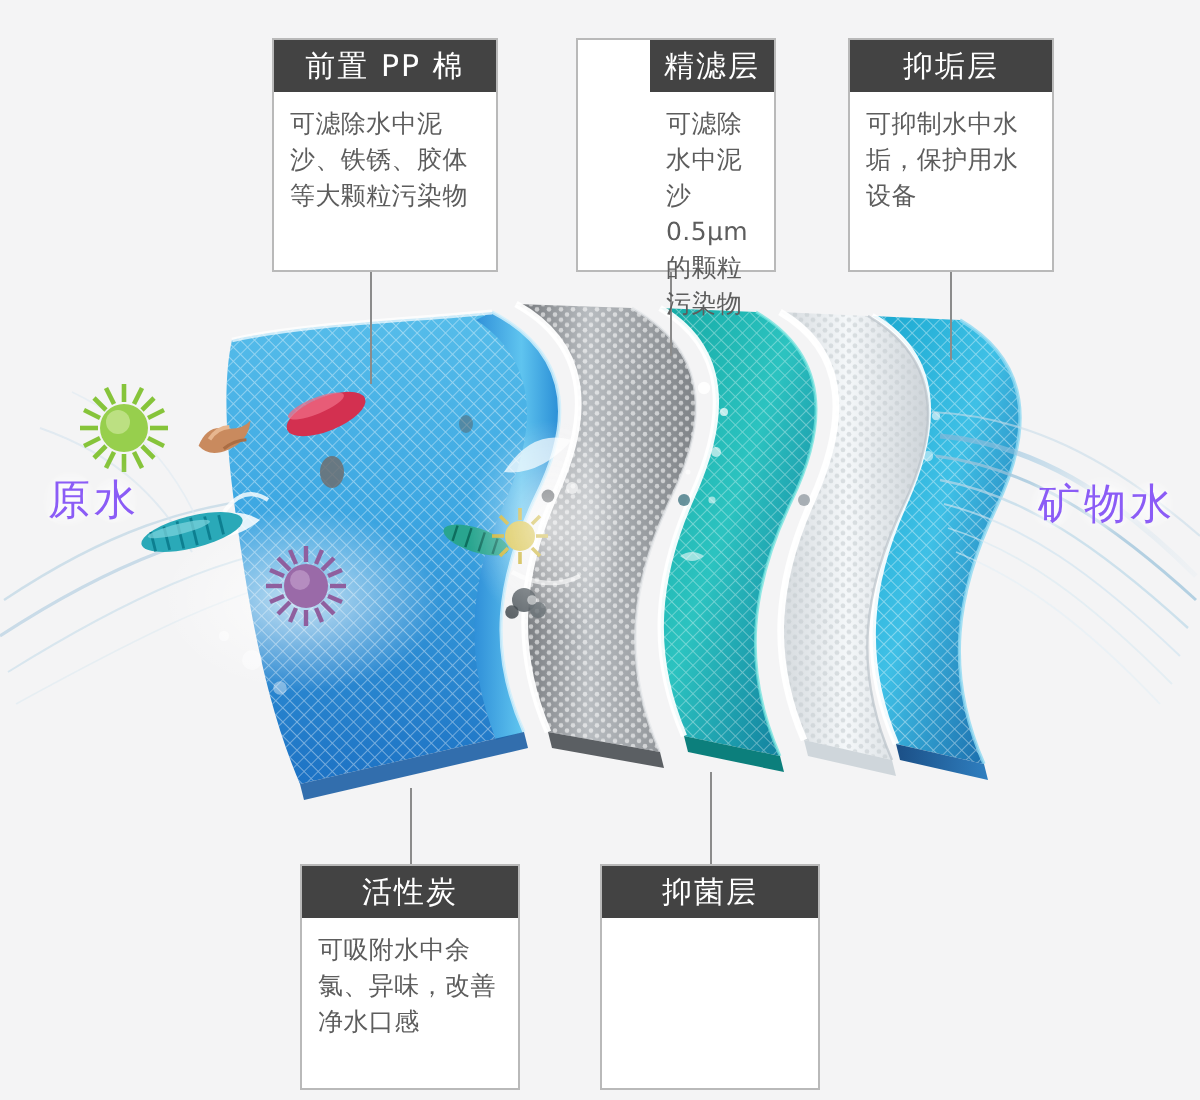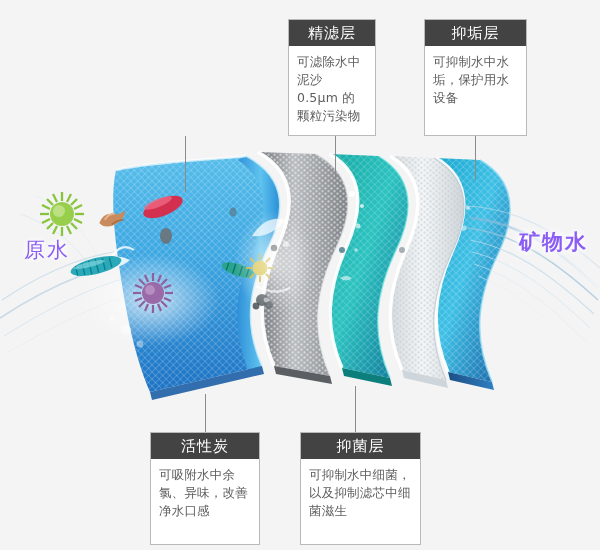--- a/index.html
+++ b/index.html
@@ -310,42 +310,45 @@
       <path d="M468 228 C514 234 552 258 598 300" fill="none" stroke="#9dc4db" stroke-width="1.5" opacity="0.75"></path>
       <path d="M470 240 C512 248 548 272 594 314" fill="none" stroke="#bcd8e8" stroke-width="1.2" opacity="0.7"></path>
       <path d="M472 252 C512 262 546 286 590 328" fill="none" stroke="#cfe3ef" stroke-width="1" opacity="0.65"></path>
       <path d="M474 264 C512 276 544 300 586 342" fill="none" stroke="#d9e9f2" stroke-width="0.9" opacity="0.6"></path>
       <path d="M466 206 C512 208 554 228 600 268" fill="none" stroke="#c8dcea" stroke-width="1.1" opacity="0.6"></path>
       <path d="M478 276 C512 290 542 312 580 352" fill="none" stroke="#e2eef5" stroke-width="0.9" opacity="0.55"></path>
     </g>
   </svg>
 
   <div class="sidelabel" style="left:24px;top:236px;">原水</div>
-  <div class="sidelabel" style="left:519px;top:228px;font-weight:bold;">矿物水</div>
+  <div class="sidelabel" style="left:519px;top:238px;">矿物水</div>
 
   <div class="leader" style="left:185px;top:136px;height:56px;"></div>
   <div class="leader" style="left:335px;top:136px;height:42px;"></div>
   <div class="leader" style="left:475px;top:136px;height:44px;"></div>
   <div class="leader" style="left:205px;top:394px;height:38px;"></div>
   <div class="leader" style="left:355px;top:386px;height:46px;"></div>
 
-
-  <div class="callout" style="left:288px;top:19px;width:88px;height:117px;">
+  <div class="callout" style="left:136px;top:19px;width:113px;height:117px;">
+    <div class="cap">前置 PP 棉</div>
+    <div class="body">可滤除水中泥沙、铁锈、胶体等大颗粒污染物</div>
+  </div>
+
+  <div class="callout" style="left:288px;top:19px;width:100px;height:117px;padding-left:36px;">
     <div class="cap">精滤层</div>
     <div class="body">可滤除水中泥沙 0.5μm 的颗粒污染物</div>
   </div>
 
   <div class="callout" style="left:424px;top:19px;width:103px;height:117px;">
     <div class="cap">抑垢层</div>
     <div class="body">可抑制水中水垢，保护用水设备</div>
   </div>
 
   <div class="callout" style="left:150px;top:432px;width:110px;height:113px;">
     <div class="cap">活性炭</div>
     <div class="body">可吸附水中余氯、异味，改善净水口感</div>
   </div>
 
-  <div class="callout" style="left:300px;top:432px;width:121px;height:113px;">
+  <div class="callout" style="left:300px;top:432px;width:110px;height:113px;">
     <div class="cap">抑菌层</div>
-    <div class="body">可抑制水中细菌，以及抑制滤芯中细菌滋生</div>
   </div>
 
 </div>
 
 </body></html>

